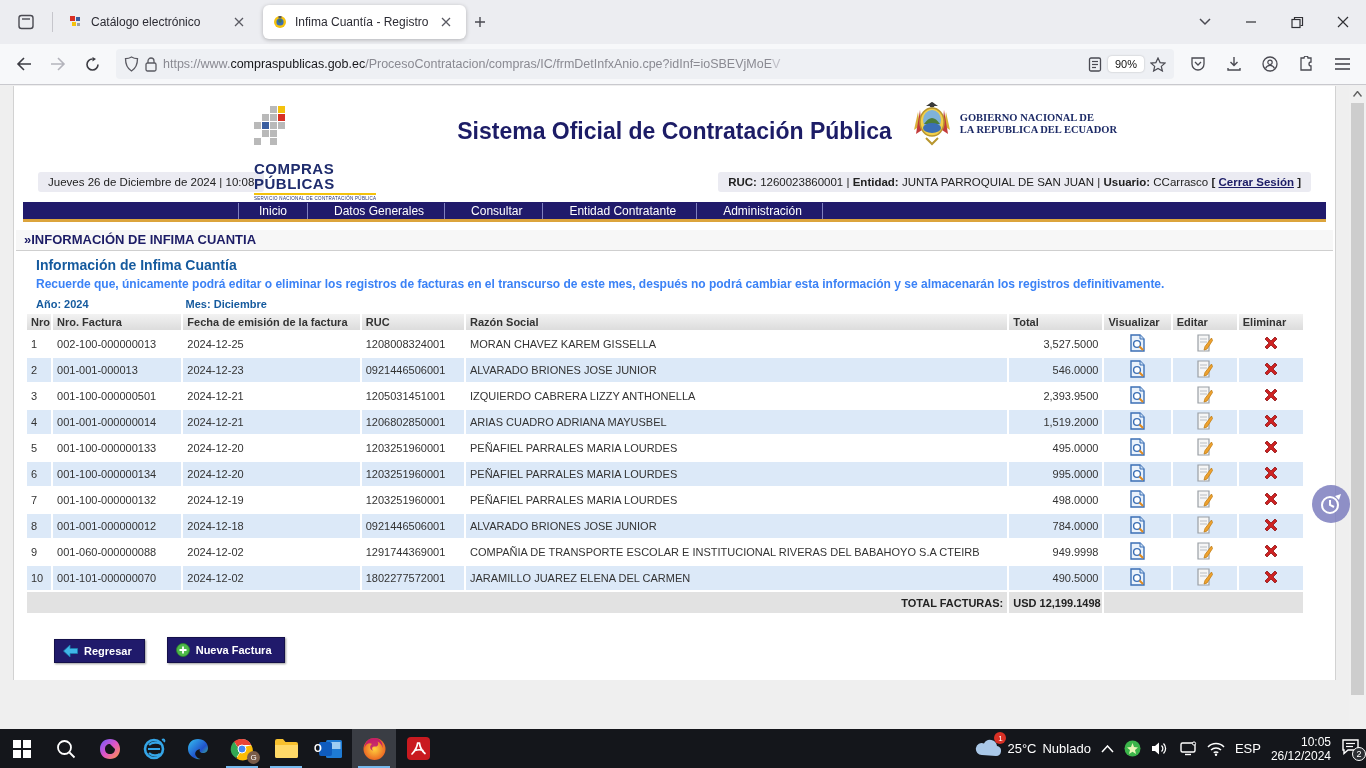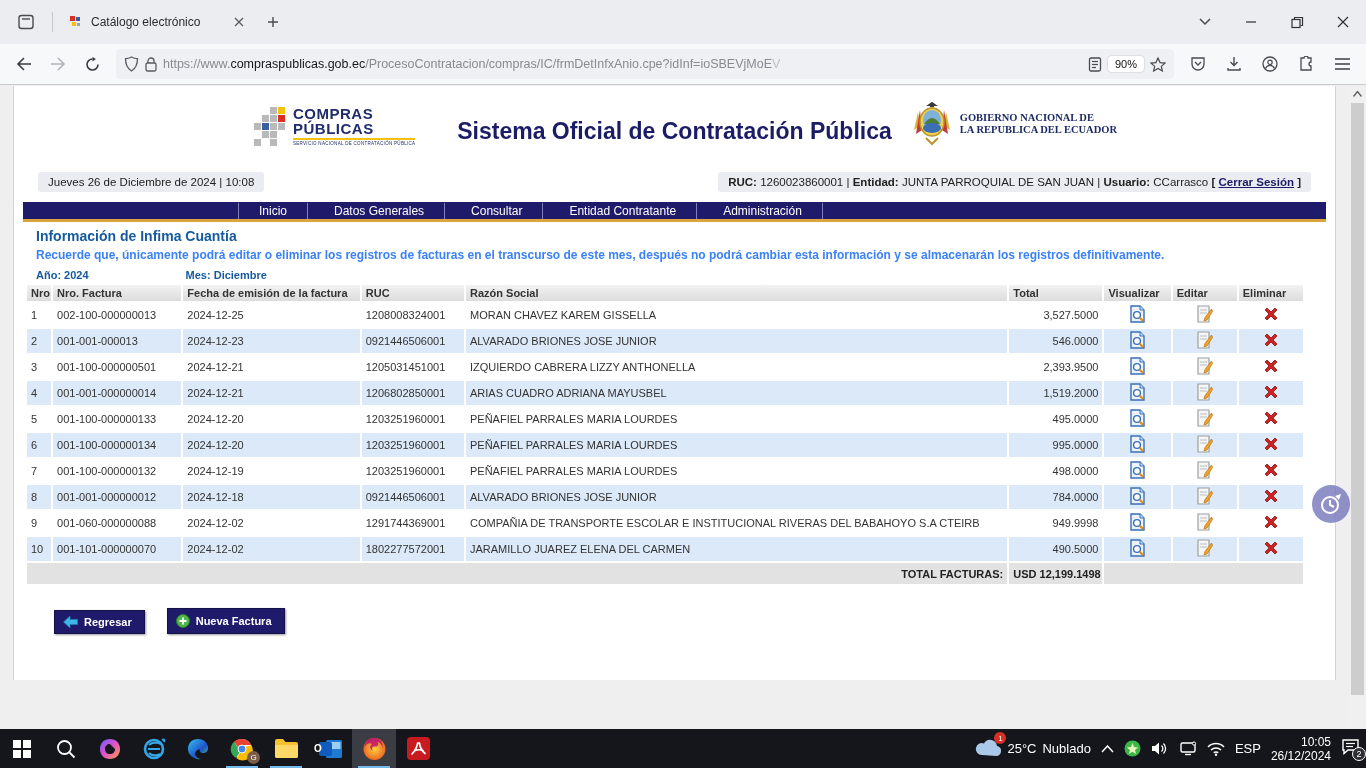--- a/index.html
+++ b/index.html
@@ -25,21 +25,21 @@
   .url-text { flex:1; font-size:12.5px; color:#8a8a92; white-space:nowrap; overflow:hidden; }
   .url-text b { color:#17171b; font-weight:normal; }
   .url-text .fade { color:#c0c0c8; }
   .zoom-pill { background:#fff; border-radius:4px; font-size:11px; color:#111; padding:2px 7px; box-shadow:0 0 2px rgba(0,0,0,.25); }
   .tool-icons { display:flex; align-items:center; gap:4px; }
 
   
   .viewport { position:absolute; top:86px; left:0; width:1366px; height:643px; background:#efefef; }
   .page { position:absolute; left:13px; top:0; width:1323px; height:594px; background:#fff; border-left:1px solid #d2d2d2; border-right:1px solid #d2d2d2; }
   .site-header { position:relative; height:86px; }
-  .cp-logo { position:absolute; left:240px; top:20px; display:flex; gap:0; }
+  .cp-logo { position:absolute; left:240px; top:20px; display:flex; gap:16px;flex-direction:column; }
   .mosaic { display:grid; grid-template-columns:repeat(5,7px); grid-auto-rows:7px; gap:1px; align-content:center; }
   .mosaic span { background:#b9b9b9; }
   .mosaic span.e { background:transparent; } .mosaic span.y { background:#f4c20d; }
   .mosaic span.r { background:#d93025; } .mosaic span.b { background:#3b5fa0; }
   .cp-text { display:flex; flex-direction:column; justify-content:center; }
   .cp-text .l1 { font-size:15px; font-weight:bold; color:#1f2c6d; letter-spacing:.5px; line-height:15px; }
   .cp-text .sub { font-size:4.5px; color:#1f2c6d; border-top:2px solid #f4c20d; margin-top:2px; padding-top:1px; letter-spacing:.3px; }
   .site-title { position:absolute; left:0; right:0; top:32px; text-align:center; font-size:23px; font-weight:bold; color:#1c1c66; }
   .gov-logo { position:absolute; right:218px; top:14px; display:flex; align-items:center; gap:8px; }
   .gov-text { font-family:"Liberation Serif",serif; font-size:10.5px; font-weight:bold; color:#1c2a66; line-height:12px; }
@@ -109,20 +109,34 @@
             <rect x="3" y="7" width="4" height="4" fill="#f4c20d"></rect>
             <rect x="8" y="8" width="3" height="3" fill="#9aa0a6"></rect>
           </svg>
         <span class="title">Catálogo electrónico</span>
         <span class="tab-close">
             <svg width="10" height="10" viewBox="0 0 10 10">
               <path d="M1 1 L9 9 M9 1 L1 9" stroke="#5a5a62" stroke-width="1.3"></path>
             </svg>
           </span>
       </div>
+      <div class="tab active">
+        <svg width="14" height="14" viewBox="0 0 14 14">
+            <circle cx="7" cy="7" r="6" fill="#f4c20d"></circle>
+            <circle cx="7" cy="7" r="3.6" fill="#3b6fb5"></circle>
+            <circle cx="7" cy="6" r="1.8" fill="#4d7d3a"></circle>
+            <rect x="5.5" y="1" width="3" height="2.4" fill="#5b5b5b"></rect>
+          </svg>
+        <span class="title">Infima Cuantía - Registro</span>
+        <span class="tab-close">
+            <svg width="10" height="10" viewBox="0 0 10 10">
+              <path d="M1 1 L9 9 M9 1 L1 9" stroke="#5a5a62" stroke-width="1.3"></path>
+            </svg>
+          </span>
+      </div>
       <div class="newtab-btn">
           <svg width="12" height="12" viewBox="0 0 12 12">
             <path d="M6 1 V11 M1 6 H11" stroke="#4a4a52" stroke-width="1.4"></path>
           </svg>
         </div>
       <div class="win-controls">
         <div class="win-btn">
             <svg width="12" height="8" viewBox="0 0 12 8">
               <path d="M1 1 L6 6 L11 1" fill="none" stroke="#4a4a52" stroke-width="1.5"></path>
             </svg>
@@ -291,20 +305,21 @@
       </div>
 
       <div class="mainmenu">
         <span class="mi">Inicio</span>
         <span class="mi">Datos Generales</span>
         <span class="mi">Consultar</span>
         <span class="mi">Entidad Contratante</span>
         <span class="mi">Administración</span>
       </div>
 
+      <div class="breadcrumb">»INFORMACIÓN DE INFIMA CUANTIA</div>
       <div class="section-title">Información de Infima Cuantía</div>
       <div class="warning">Recuerde que, únicamente podrá editar o eliminar los registros de facturas en el transcurso de este mes, después no podrá cambiar esta información y se almacenarán los registros definitivamente.</div>
       <div class="yearmonth">
         <span class="anio">Año: 2024</span>
         <span class="mes">Mes: Diciembre</span>
       </div>
 
       <table class="fact">
         <colgroup>
           <col style="width:24px">

